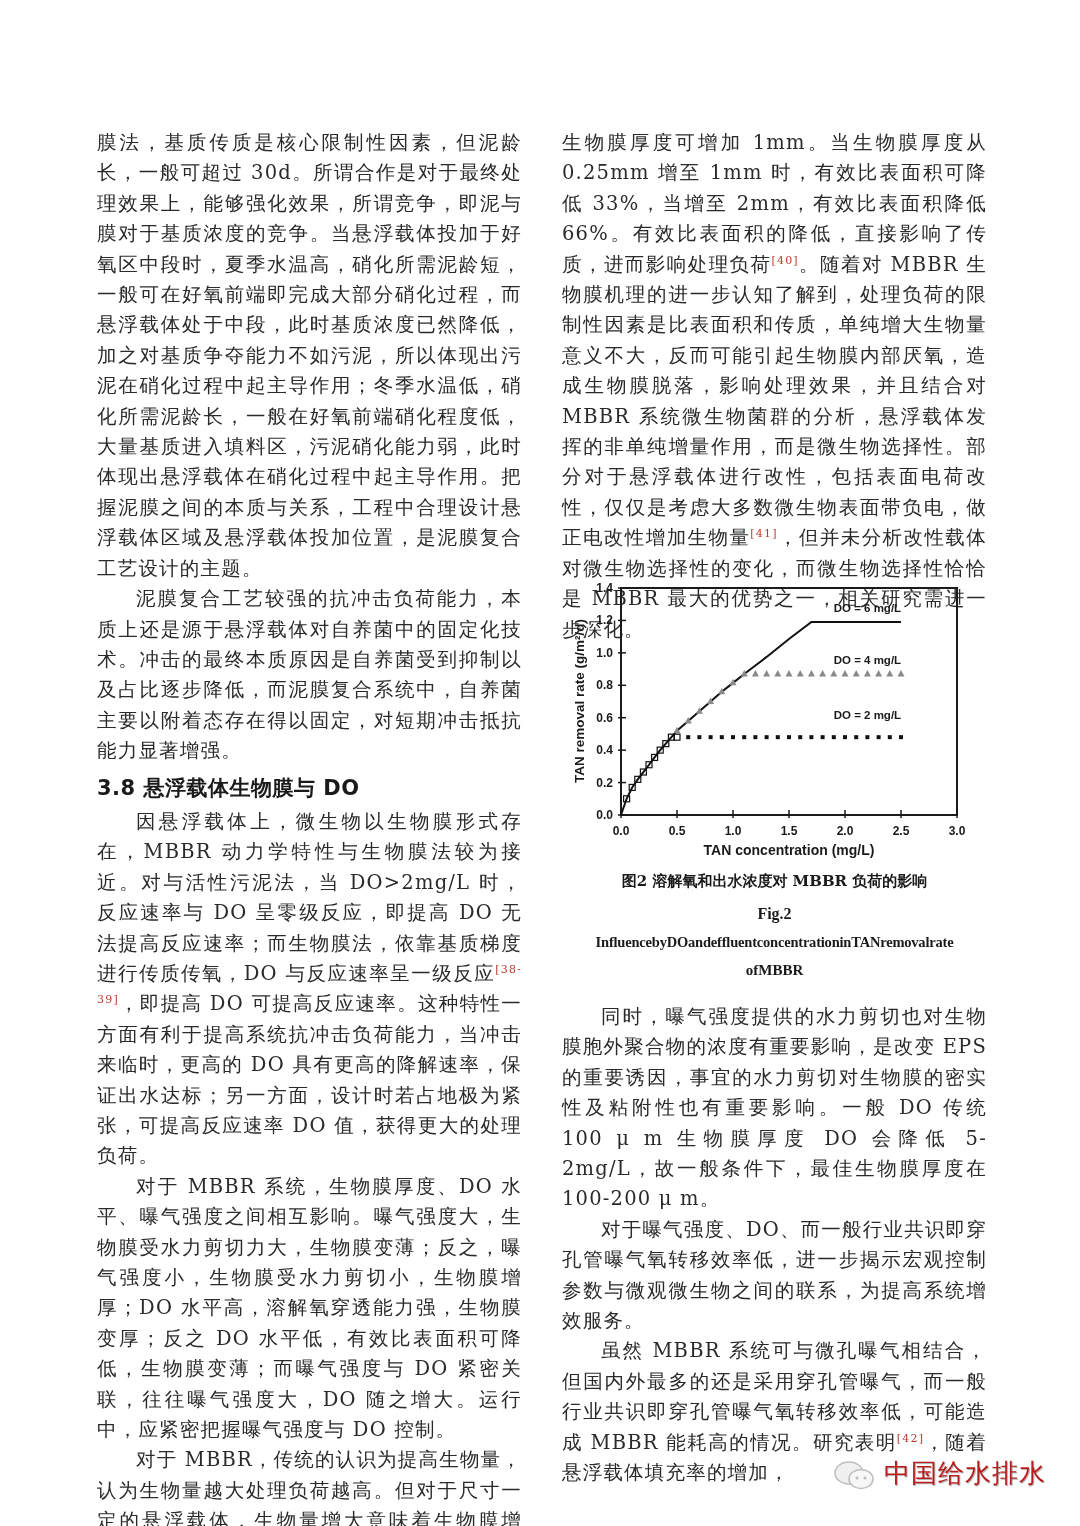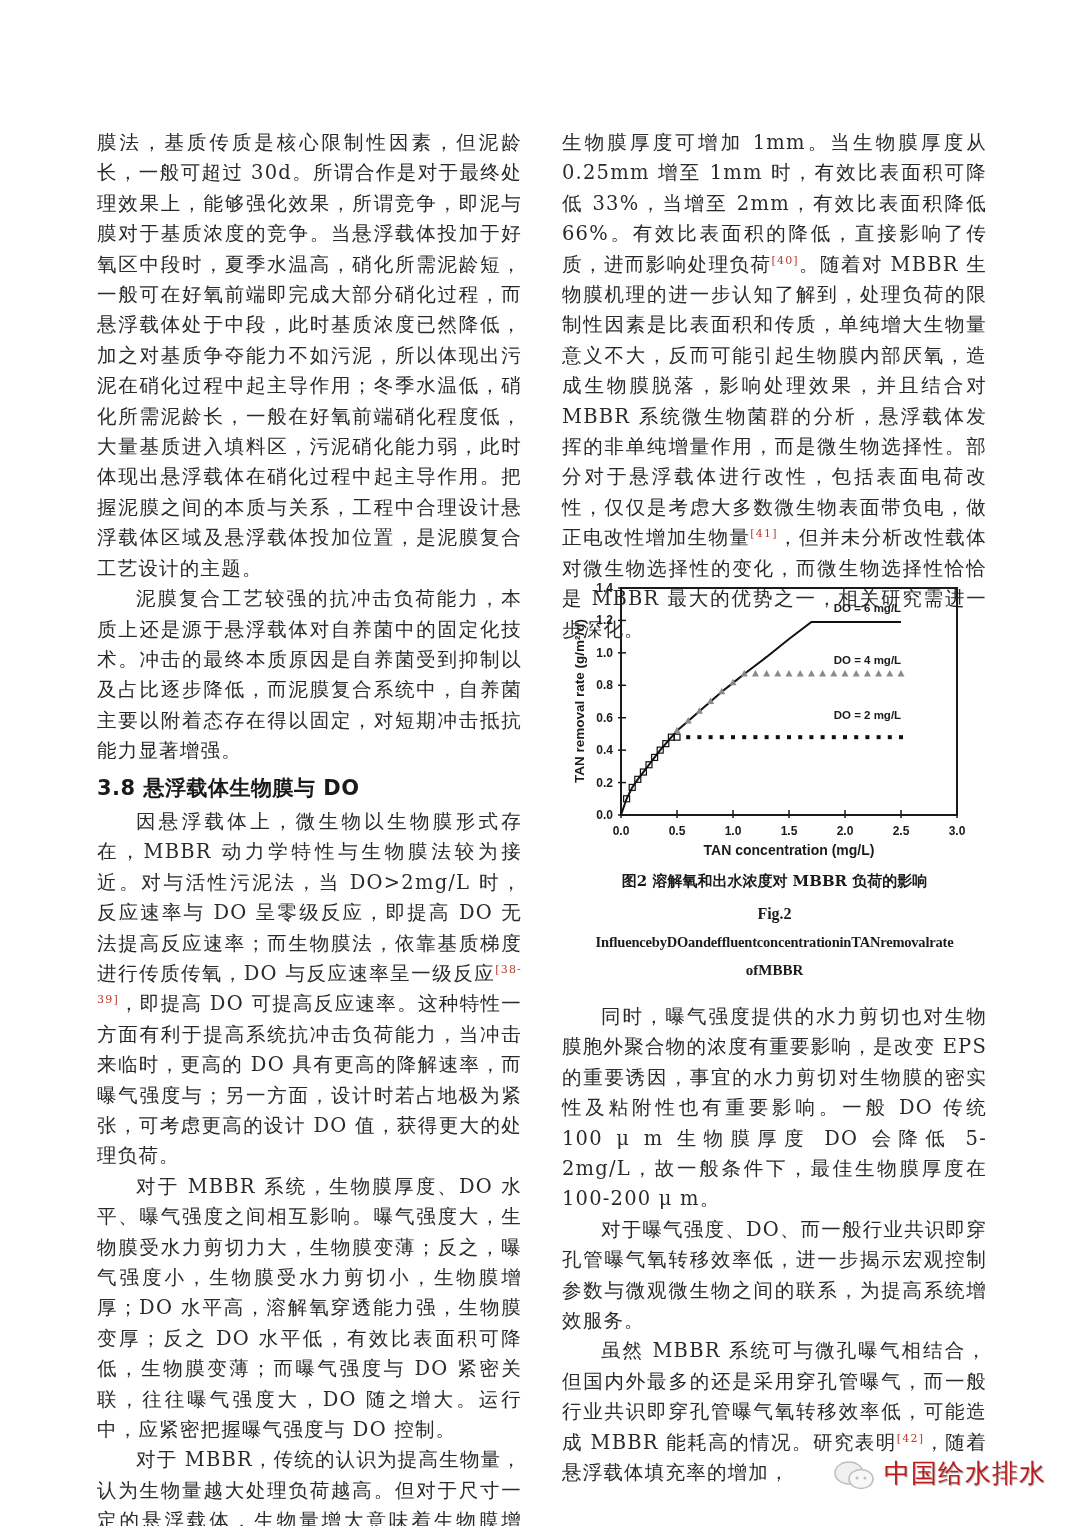--- a/index.html
+++ b/index.html
@@ -34,21 +34,21 @@
              letter-spacing:9px; margin-top:2px; }
   .svg-text { font-family:"Liberation Sans","DejaVu Sans",sans-serif; font-weight:bold; fill:#1a1a1a; }
 </style>
 </head>
 <body>
 
 <div class="col col-left">
   <p>膜法，基质传质是核心限制性因素，但泥龄长，一般可超过 30d。所谓合作是对于最终处理效果上，能够强化效果，所谓竞争，即泥与膜对于基质浓度的竞争。当悬浮载体投加于好氧区中段时，夏季水温高，硝化所需泥龄短，一般可在好氧前端即完成大部分硝化过程，而悬浮载体处于中段，此时基质浓度已然降低，加之对基质争夺能力不如污泥，所以体现出污泥在硝化过程中起主导作用；冬季水温低，硝化所需泥龄长，一般在好氧前端硝化程度低，大量基质进入填料区，污泥硝化能力弱，此时体现出悬浮载体在硝化过程中起主导作用。把握泥膜之间的本质与关系，工程中合理设计悬浮载体区域及悬浮载体投加位置，是泥膜复合工艺设计的主题。</p>
   <p class="indent">泥膜复合工艺较强的抗冲击负荷能力，本质上还是源于悬浮载体对自养菌中的固定化技术。冲击的最终本质原因是自养菌受到抑制以及占比逐步降低，而泥膜复合系统中，自养菌主要以附着态存在得以固定，对短期冲击抵抗能力显著增强。</p>
   <p class="section-heading">3.8 悬浮载体生物膜与 DO</p>
-  <p class="indent"><span>因悬浮载体上，微生物以生物膜形式存在，MBBR 动力学特性与生物膜法较为接近。对与活性污泥法，当 DO&gt;2mg/L 时，反应速率与 DO 呈零级反应，即提高 DO 无法提高反应速率；而生物膜法，依靠基质梯度进行传质传氧，DO 与反应速率呈一级反应</span><span class="cite">[38-39]</span><span>，即提高 DO 可提高反应速率。这种特性一方面有利于提高系统抗冲击负荷能力，当冲击来临时，更高的 DO 具有更高的降解速率，而曝气强度与；另一方面，设计时若占地极为紧张，可考虑更高的设计 DO 值，获得更大的处理负荷。</span></p>
+  <p class="indent"><span>因悬浮载体上，微生物以生物膜形式存在，MBBR 动力学特性与生物膜法较为接近。对与活性污泥法，当 DO&gt;2mg/L 时，反应速率与 DO 呈零级反应，即提高 DO 无法提高反应速率；而生物膜法，依靠基质梯度进行传质传氧，DO 与反应速率呈一级反应</span><span class="cite">[38-39]</span><span>，即提高 DO 可提高反应速率。这种特性一方面有利于提高系统抗冲击负荷能力，当冲击来临时，更高的 DO 具有更高的降解速率，保证出水达标；另一方面，设计时若占地极为紧张，可提高反应速率 DO 值，获得更大的处理负荷。</span></p>
   <p class="indent">对于 MBBR 系统，生物膜厚度、DO 水平、曝气强度之间相互影响。曝气强度大，生物膜受水力剪切力大，生物膜变薄；反之，曝气强度小，生物膜受水力剪切小，生物膜增厚；DO 水平高，溶解氧穿透能力强，生物膜变厚；反之 DO 水平低，有效比表面积可降低，生物膜变薄；而曝气强度与 DO 紧密关联，往往曝气强度大，DO 随之增大。运行中，应紧密把握曝气强度与 DO 控制。</p>
   <p class="indent">对于 MBBR，传统的认识为提高生物量，认为生物量越大处理负荷越高。但对于尺寸一定的悬浮载体，生物量增大意味着生物膜增厚，增大了传质难度。生物膜增厚，一方面影响传质，另一方面，降低了有效比表面积。当缺氧填料区搅拌较低时，</p>
 </div>
 
 <div class="col col-right">
   <p><span>生物膜厚度可增加 1mm。当生物膜厚度从 0.25mm 增至 1mm 时，有效比表面积可降低 33%，当增至 2mm，有效比表面积降低 66%。有效比表面积的降低，直接影响了传质，进而影响处理负荷</span><span class="cite">[40]</span><span>。随着对 MBBR 生物膜机理的进一步认知了解到，处理负荷的限制性因素是比表面积和传质，单纯增大生物量意义不大，反而可能引起生物膜内部厌氧，造成生物膜脱落，影响处理效果，并且结合对 MBBR 系统微生物菌群的分析，悬浮载体发挥的非单纯增量作用，而是微生物选择性。部分对于悬浮载体进行改性，包括表面电荷改性，仅仅是考虑大多数微生物表面带负电，做正电改性增加生物量</span><span class="cite">[41]</span><span>，但并未分析改性载体对微生物选择性的变化，而微生物选择性恰恰是 MBBR 最大的优势之一，相关研究需进一步深化。</span></p>
 </div>
 
 <div class="figure">
   <svg id="chart" viewBox="0 0 425 290">

